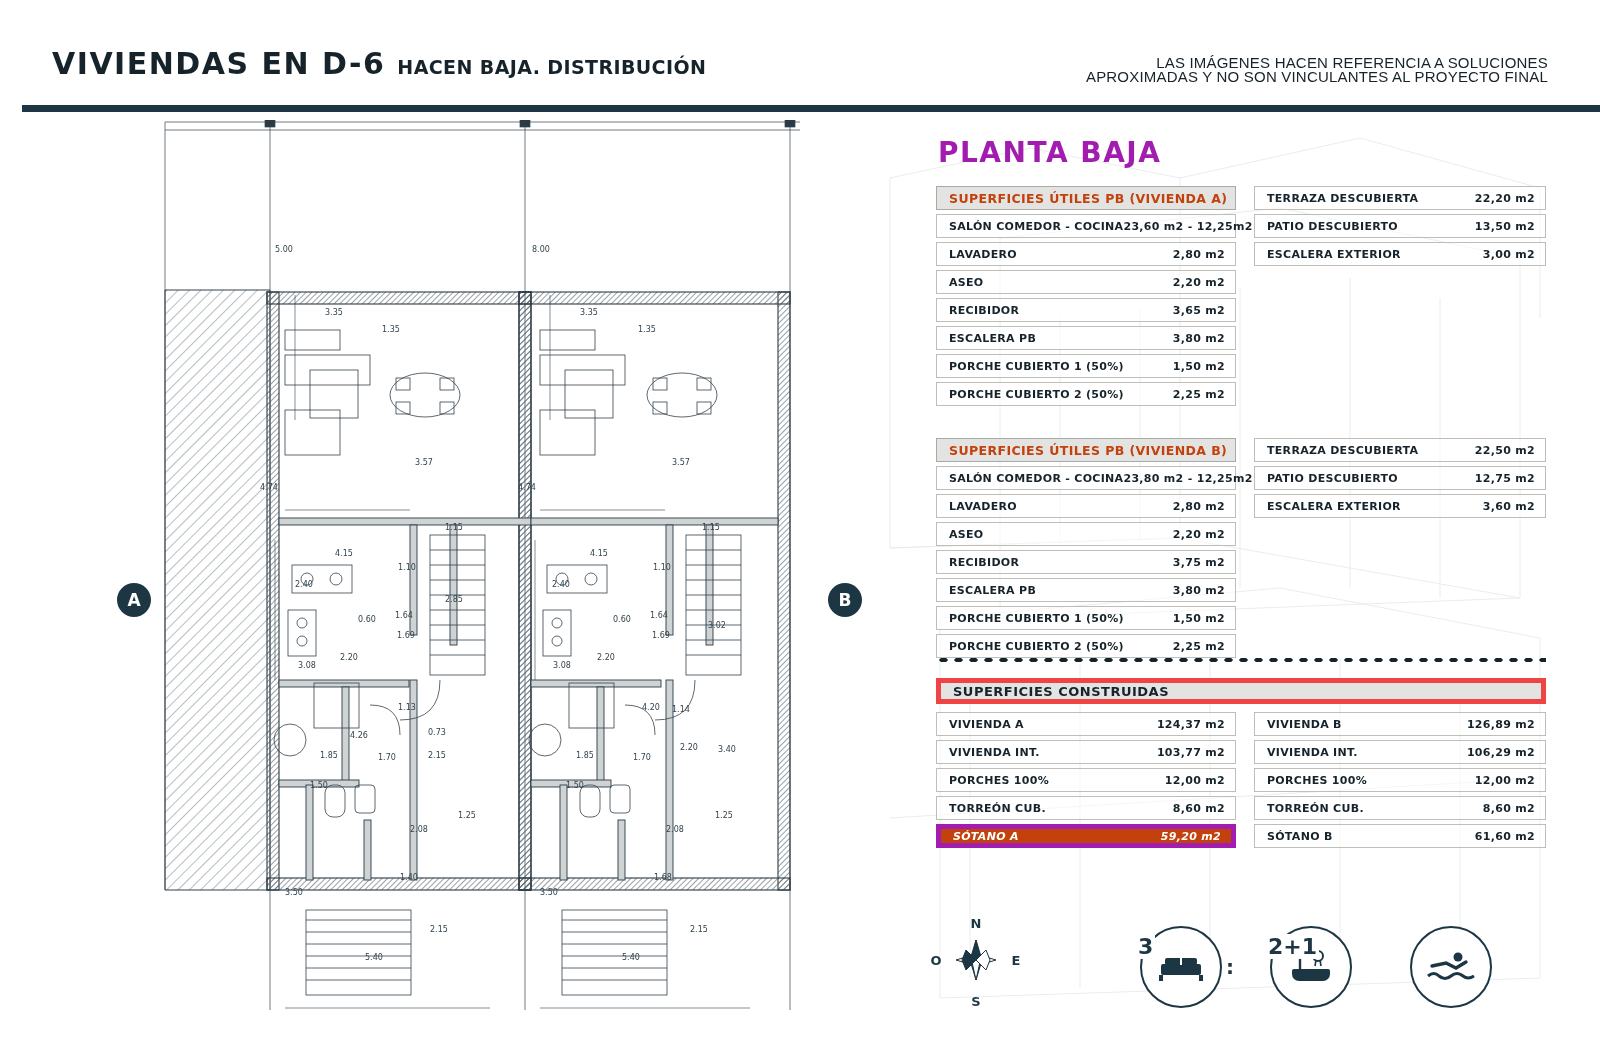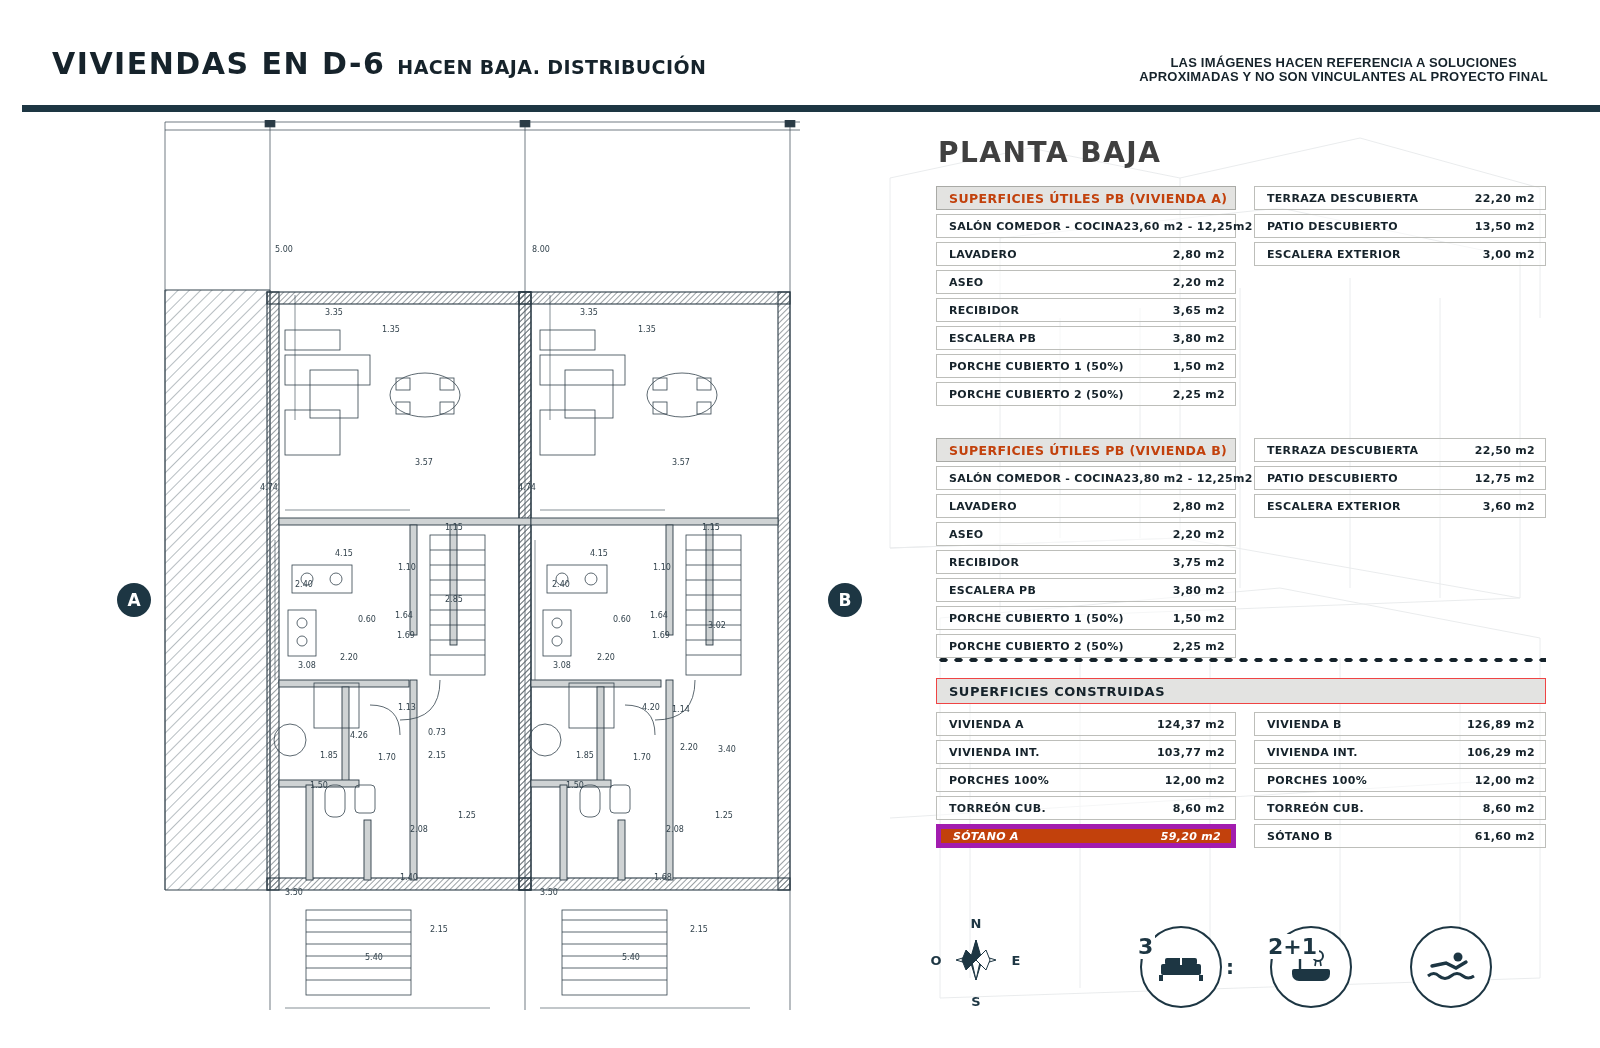--- a/index.html
+++ b/index.html
@@ -24,23 +24,23 @@
     color:#16232b;
     white-space:nowrap;
   }
   .title-sub{
     font-size:19px;
     letter-spacing:0.4px;
     font-weight:bold;
   }
   .disclaimer{
     position:absolute;right:52px;top:56px;
-    text-align:center;
-    font-size:13px;
-    font-weight:bold;
+    text-align:right;
+    font-size:15px;
+    font-weight:normal;
     line-height:14px;
     letter-spacing:0.2px;
     color:#16232b;
   }
   .headrule{
     position:absolute;left:0;top:105px;width:1600px;height:7px;
     background:#1d3643;
   }
   .headrule:after{
     content:"";position:absolute;left:0;top:0;width:22px;height:7px;background:#ffffff;
@@ -65,21 +65,21 @@
   #lbl-B{left:828px;top:583px;}
 
   
   .panel{
     position:absolute;left:880px;top:118px;width:680px;height:912px;
   }
   .panel-title{
     position:absolute;left:58px;top:18px;
     font-family:"DejaVu Sans", sans-serif;
     font-weight:bold;font-size:28px;letter-spacing:1.5px;
-    color:#404040;
+    color:#a21caf;
   }
   .ghost{
     position:absolute;left:0;top:0;width:680px;height:912px;
     opacity:0.16;
   }
   .tbl{
     position:absolute;
     font-size:11px;
   }
   .tbl-head{
@@ -117,21 +117,21 @@
     white-space:nowrap;
   }
   .dots{
     position:absolute;left:56px;top:538px;width:610px;height:8px;
     background-image:radial-gradient(#16232b 38%, transparent 40%);
     background-size:15px 8px;
     background-repeat:repeat-x;
   }
   .cons-head{
     position:absolute;left:56px;top:560px;width:610px;
-    background:#e3e3e1;border:1px solid #ef4444;
+    background:#e3e3e1;border:5px solid #ef4444;
     height:26px;display:flex;align-items:center;padding-left:12px;
     box-sizing:border-box;
     font-family:"DejaVu Sans", sans-serif;font-weight:bold;font-size:13px;letter-spacing:0.5px;
   }
   .dark{
     background:#c2410c;color:#ffffff;border:5px solid #a21caf;font-style:italic;
   }
   
   .icons{
     position:absolute;left:0;top:770px;width:680px;height:142px;

